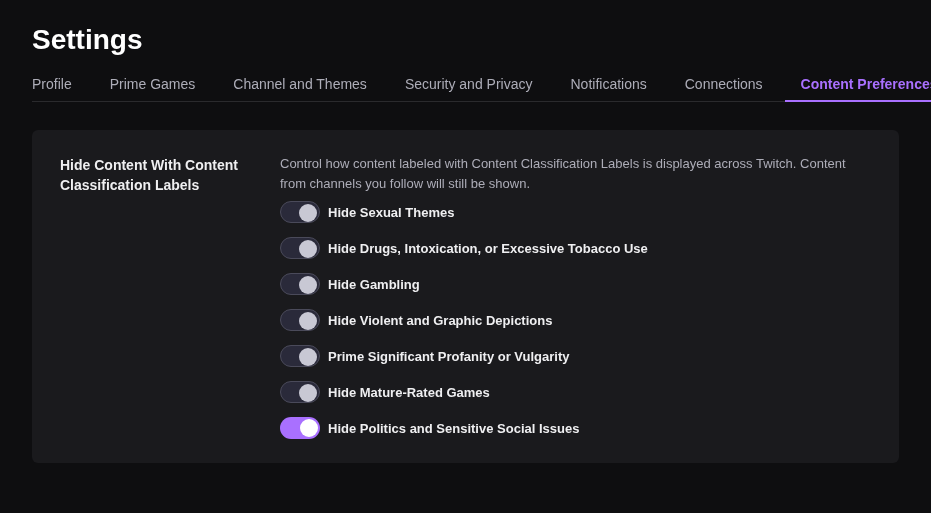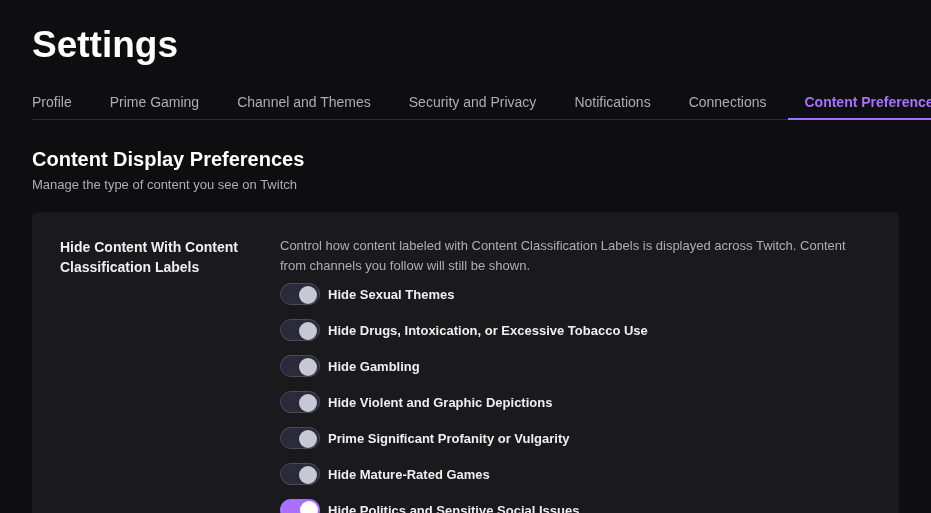--- a/index.html
+++ b/index.html
@@ -10,24 +10,24 @@
       min-height: 513px;
       width: 931px;
       overflow: hidden;
     }
 
     .page-container {
       padding: 24px 32px 0 32px;
     }
 
     .page-title {
-      font-size: 37px;
+      font-size: 28px;
       font-weight: 700;
       color: #ffffff;
-      margin-bottom: 20px;
+      margin-bottom: 12px;
     }
 
     .nav-tabs {
       display: flex;
       align-items: center;
       border-bottom: 1px solid #2a2a2d;
       gap: 6px;
       margin-bottom: 28px;
     }
 
@@ -158,32 +158,28 @@
     }
   </style>
 </head>
 <body>
 
 <div class="page-container">
   <h1 class="page-title">Settings</h1>
 
   <nav class="nav-tabs">
   <div class="nav-tab">Profile</div>
-      <div class="nav-tab">Prime Gaming</div>
+      <div class="nav-tab">Prime Games</div>
       <div class="nav-tab">Channel and Themes</div>
       <div class="nav-tab">Security and Privacy</div>
       <div class="nav-tab">Notifications</div>
       <div class="nav-tab">Connections</div>
       <div class="nav-tab active">Content Preferences</div>
     </nav>
 
-  <div>
-    <h2 class="section-title">Content Display Preferences</h2>
-    <p class="section-subtitle">Manage the type of content you see on Twitch</p>
-  </div>
 
   <div class="card">
     <div class="card-label">Hide Content With Content Classification Labels</div>
     <div class="card-content">
       <p class="card-description">Control how content labeled with Content Classification Labels is displayed across Twitch. Content from channels you follow will still be shown.</p>
       <div class="toggle-list">
       <div class="toggle-item">
             <div class="toggle toggle-dark">
               <div class="toggle-knob"></div>
             </div>

